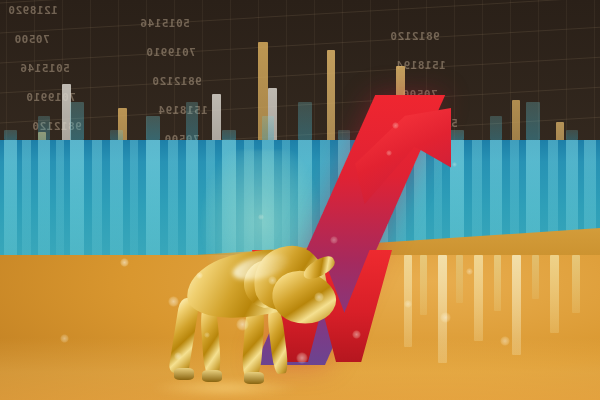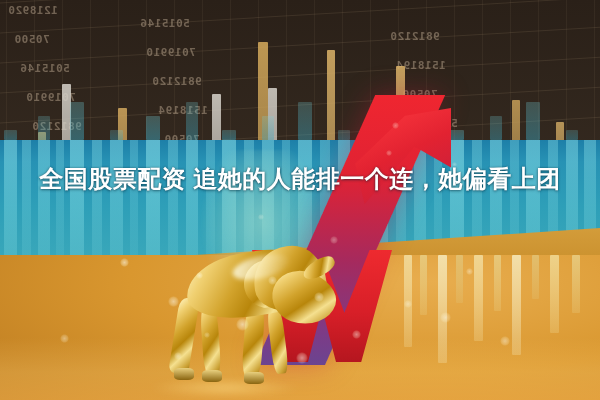--- a/index.html
+++ b/index.html
@@ -393,16 +393,15 @@
       <div class="bokeh" style="left: 60px; top: 334px; width: 9px; height: 9px; background: radial-gradient(circle, rgba(255, 255, 245, 0.4) 0%, rgba(255, 250, 220, 0.2) 50%, rgba(255, 245, 200, 0) 72%);"></div>
       <div class="bokeh" style="left: 258px; top: 214px; width: 6px; height: 6px; background: radial-gradient(circle, rgba(255, 255, 245, 0.3) 0%, rgba(255, 250, 220, 0.15) 50%, rgba(255, 245, 200, 0) 72%);"></div>
       <div class="bokeh" style="left: 330px; top: 236px; width: 8px; height: 8px; background: radial-gradient(circle, rgba(255, 255, 245, 0.35) 0%, rgba(255, 250, 220, 0.176) 50%, rgba(255, 245, 200, 0) 72%);"></div>
       <div class="bokeh" style="left: 500px; top: 336px; width: 10px; height: 10px; background: radial-gradient(circle, rgba(255, 255, 245, 0.42) 0%, rgba(255, 250, 220, 0.21) 50%, rgba(255, 245, 200, 0) 72%);"></div>
       <div class="bokeh" style="left: 174px; top: 352px; width: 8px; height: 8px; background: radial-gradient(circle, rgba(255, 255, 245, 0.4) 0%, rgba(255, 250, 220, 0.2) 50%, rgba(255, 245, 200, 0) 72%);"></div>
       <div class="bokeh" style="left: 204px; top: 332px; width: 6px; height: 6px; background: radial-gradient(circle, rgba(255, 255, 245, 0.33) 0%, rgba(255, 250, 220, 0.165) 50%, rgba(255, 245, 200, 0) 72%);"></div>
       <div class="bokeh" style="left: 268px; top: 276px; width: 9px; height: 9px; background: radial-gradient(circle, rgba(255, 255, 245, 0.45) 0%, rgba(255, 250, 220, 0.224) 50%, rgba(255, 245, 200, 0) 72%);"></div>
     </div>
 
   <div id="title">
-    <span class="l1">全国股票配资 追她的人能排一个连，她偏看上团</span>
   </div>
 
 </div>
 
 </body></html>

